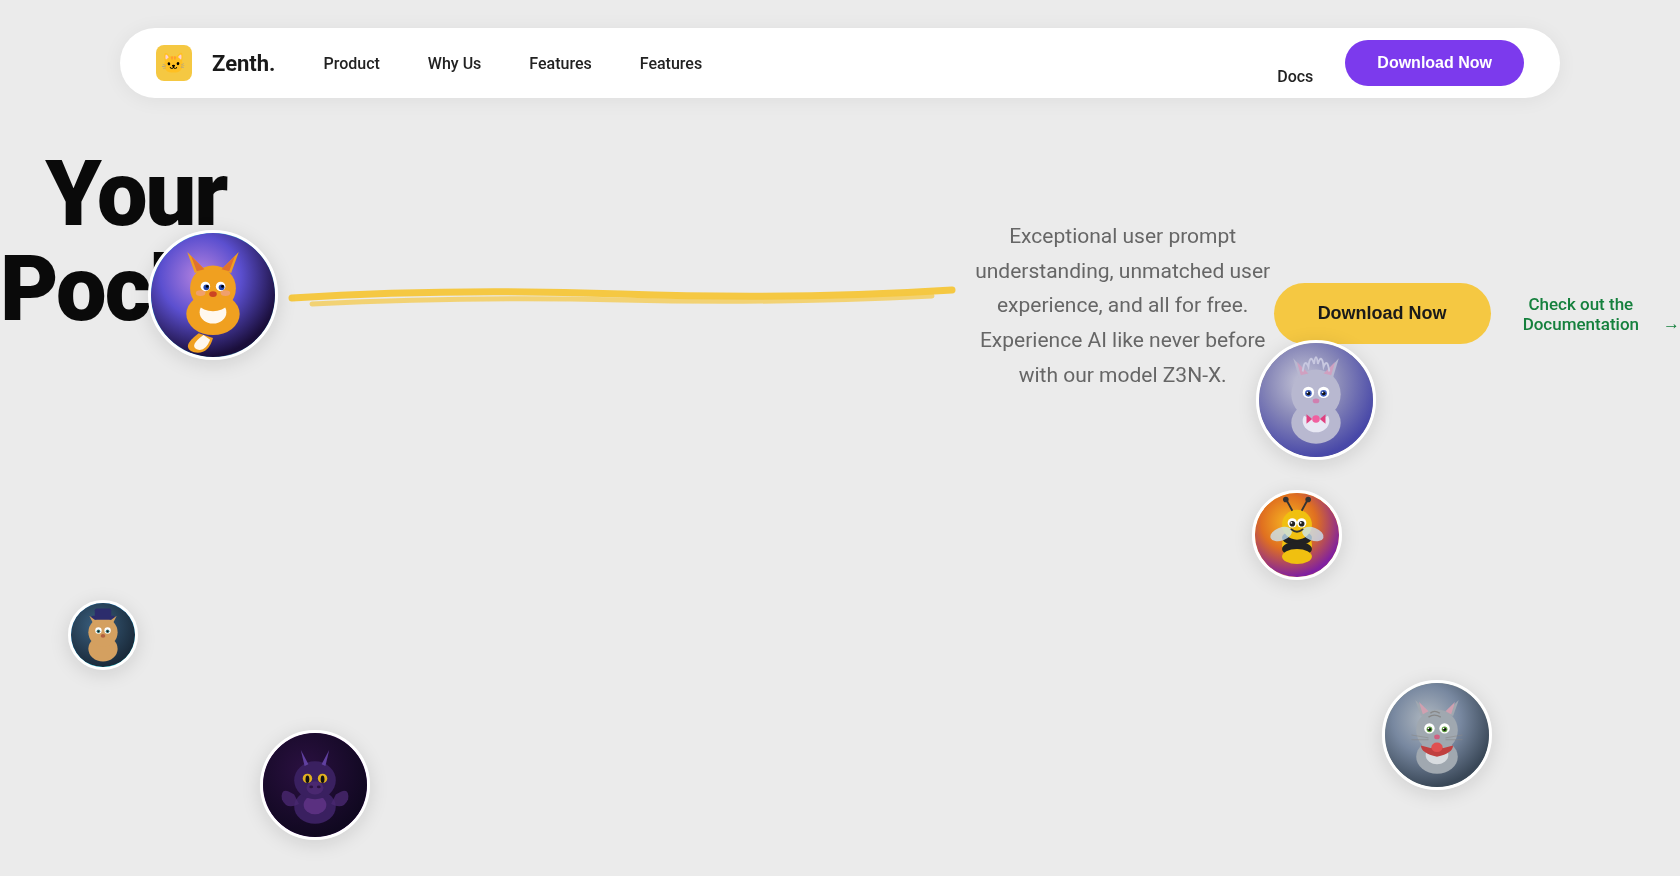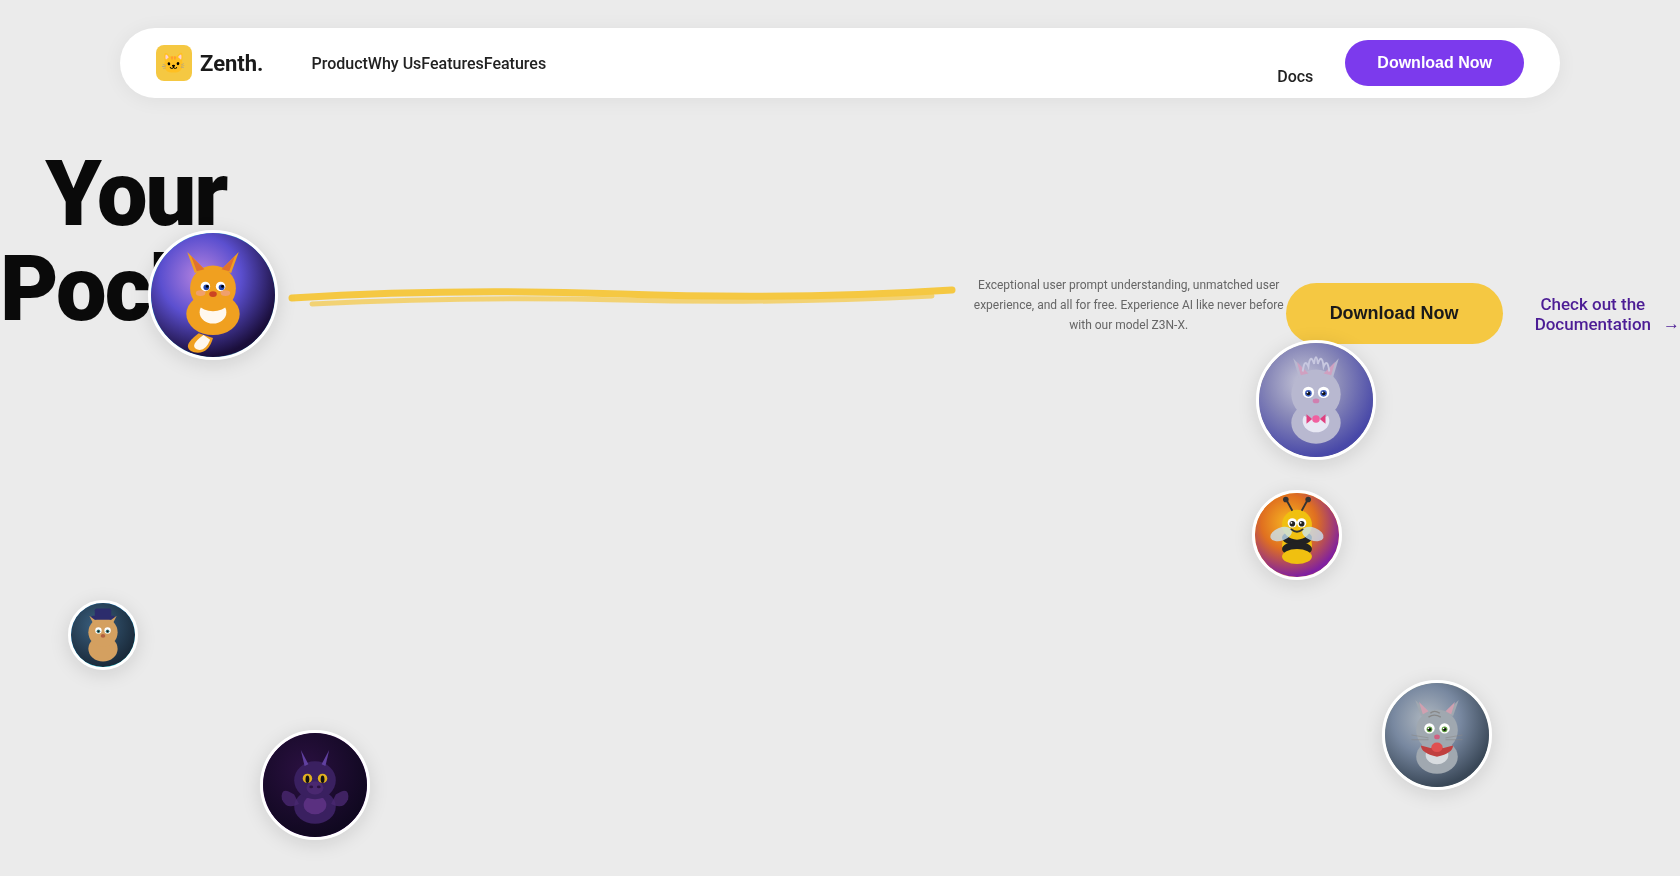--- a/index.html
+++ b/index.html
@@ -45,24 +45,26 @@
       display: flex;
       align-items: center;
       justify-content: center;
       font-size: 20px;
     }
 
     .logo-text {
       font-size: 22px;
       font-weight: 700;
       color: #1a1a1a;
+      margin-left: 12px;
     }
 
     .nav-links {
       display: flex;
+      gap: 48px;
       flex: 1;
     }
 
     .nav-link {
       font-size: 16px;
       font-weight: 500;
       color: #222;
       cursor: pointer;
       text-decoration: none;
     }
@@ -118,21 +120,21 @@
       margin-top: 8px;
     }
 
     .yellow-underline {
       width: 700px;
       height: 28px;
     }
 
     .hero-subtitle {
       margin-top: 32px;
-      font-size: 12px;
+      font-size: 21px;
       color: #666;
       line-height: 1.65;
       max-width: 460px;
     }
 
     .hero-actions {
       margin-top: 48px;
       display: flex;
       align-items: center;
       gap: 32px;
@@ -146,25 +148,25 @@
       padding: 20px 44px;
       font-size: 18px;
       font-weight: 700;
       cursor: pointer;
       white-space: nowrap;
     }
 
     .docs-link-hero {
       font-size: 17px;
       font-weight: 500;
-      color: #4c1d95;
+      color: #15803d;
       cursor: pointer;
       display: flex;
       align-items: flex-end;
-      gap: 12px;
+      gap: 24px;
     }
 
     
     .avatar {
       position: absolute;
       border-radius: 50%;
       overflow: hidden;
       border: 3px solid #fff;
       box-shadow: 0 4px 20px rgba(0,0,0,0.12);
     }

